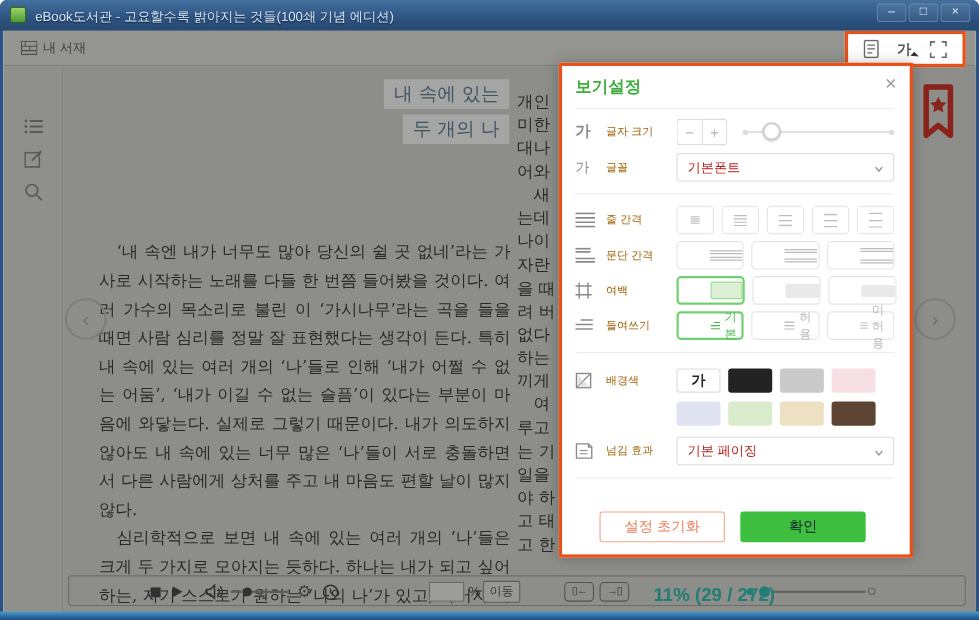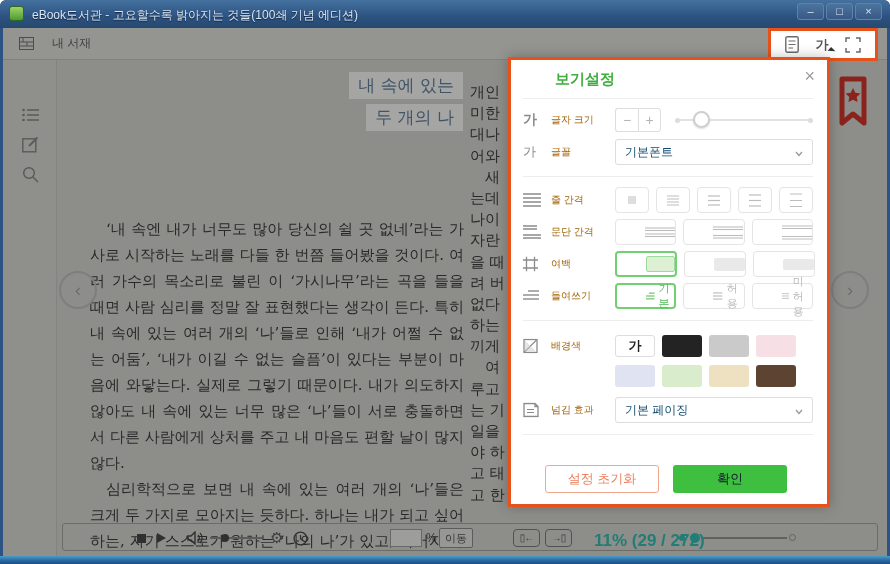--- a/index.html
+++ b/index.html
@@ -17,21 +17,21 @@
     color:#dce8f5; font-size:11px; line-height:15px; text-align:center; }
 
   
   .client { position:absolute; left:3px; right:3px; top:28px; bottom:8px; background:#d9d9d4; overflow:hidden; }
   .frame-bottom { position:absolute; left:0; right:0; bottom:0; height:8px;
     background:linear-gradient(#4c9cc4,#2a6aa4 55%,#1d4d80); }
   .overlay { position:absolute; inset:0; background:rgba(0,0,0,.35); z-index:5; }
 
   
   .topbar { position:absolute; left:0; right:0; top:0; height:32px; background:#e3e3de; border-bottom:1px solid #c6c6c1; }
-  .mylib { position:absolute; left:16px; top:7px; display:flex; align-items:center; gap:18px; color:#666; font-size:12px; }
+  .mylib { position:absolute; left:16px; top:7px; display:flex; align-items:center; gap:5px; color:#666; font-size:12px; }
 
   
   .sidebar { position:absolute; left:0; top:32px; bottom:0; width:54px; background:#dcdcd7; border-right:1px solid #c9c9c4; }
   .side-icon { position:absolute; left:19px; }
 
   
   .chapter-title { position:absolute; right:424px; top:44px; text-align:right; z-index:1; }
   .ct-line { display:inline-block; background:#fdfdfb; color:#64839f; font-family:"DejaVu Serif", serif;
     font-size:17px; padding:2px 9px; margin-bottom:5px; }
   .bodytext { position:absolute; left:87px; top:188px; width:374px; z-index:1; }
@@ -86,21 +86,21 @@
   .step-btn { width:23px; height:24px; border:1px solid #ddd; background:#fff; color:#b5b5b5; font-size:14px;
     text-align:center; line-height:22px; }
   .step-btn:first-child { border-radius:3px 0 0 3px; border-right:none; }
   .step-btn:last-child { border-radius:0 3px 3px 0; }
   .slider-line { position:absolute; left:62px; right:2px; top:13px; height:2px; background:#e2e2e2; }
   .slider-line::before,.slider-line::after { content:""; position:absolute; top:-1.5px; width:5px; height:5px; border-radius:50%; background:#dcdcdc; }
   .slider-line::before { left:-2px; } .slider-line::after { right:-2px; }
   .slider-handle { position:absolute; left:78px; top:5px; width:17px; height:17px; border-radius:50%; background:#fff;
     border:2px solid #cfcfcf; box-shadow:0 1px 2px rgba(0,0,0,.15); }
   .dropdown { position:absolute; left:0; right:0; top:1px; height:26px; border:1px solid #ddd; border-radius:3px;
-    font-size:12px; color:#0c4a6e; line-height:24px; padding-left:9px; background:#fff; }
+    font-size:12px; color:#b91c1c; line-height:24px; padding-left:9px; background:#fff; }
   .dd-chev { position:absolute; right:9px; top:10px; width:8px; height:8px; }
   .opt-row { display:flex; gap:7px; position:absolute; inset:0; align-items:center; }
   .opt-btn { height:26px; border:1px solid #e4e4e4; border-radius:4px; background:#fff;
     display:flex; align-items:center; justify-content:center; gap:4px; color:#b9b9b9; }
   .w34 { width:34px; } .w62 { width:62px;padding-left:29px; }
   .opt-btn.sel { border:2px solid #72d072; color:#4db84d; }
   .opt-btn .lbl { font-size:11px; }
   .margin-inner { border-radius:2px; }
   .swatch { width:40px; height:22px; border-radius:3px; }
   .swatch.first { border:1px solid #ddd; text-align:center; font-size:13px; font-weight:bold; color:#222; line-height:20px; }
@@ -241,21 +241,21 @@
         <line x1="3.5" y1="8.5" x2="10.5" y2="8.5" stroke="#6a6a6a" stroke-width="1.2"></line>
         <line x1="3.5" y1="12" x2="8" y2="12" stroke="#6a6a6a" stroke-width="1.2"></line>
       </svg>
       <div class="ga-icon"><span>가</span><span class="ga-cursor"></span></div>
       <svg width="16" height="16" viewBox="0 0 16 16">
         <path d="M1,5 v-4 h4 M11,1 h4 v4 M15,11 v4 h-4 M5,15 h-4 v-4" fill="none" stroke="#6a6a6a" stroke-width="1.5"></path>
       </svg>
     </div>
 
     <div class="dialog" style="border-color: rgb(232, 82, 26);">
-      <div class="dlg-title" style="color: rgb(63, 174, 63); margin-left: 32px;">보기설정</div>
+      <div class="dlg-title" style="color: rgb(63, 174, 63);">보기설정</div>
       <div class="dlg-close">×</div>
       <div class="divider" style="top:38px;"></div>
 
       <div class="drow" style="top:46px;">
         <span class="dicon" style="font-size:14px;font-weight:bold;">가</span>
         <span class="dlabel">글자 크기</span>
         <div class="dctrl">
           <div class="stepper">
             <div class="step-btn">−</div>
             <div class="step-btn">+</div>

